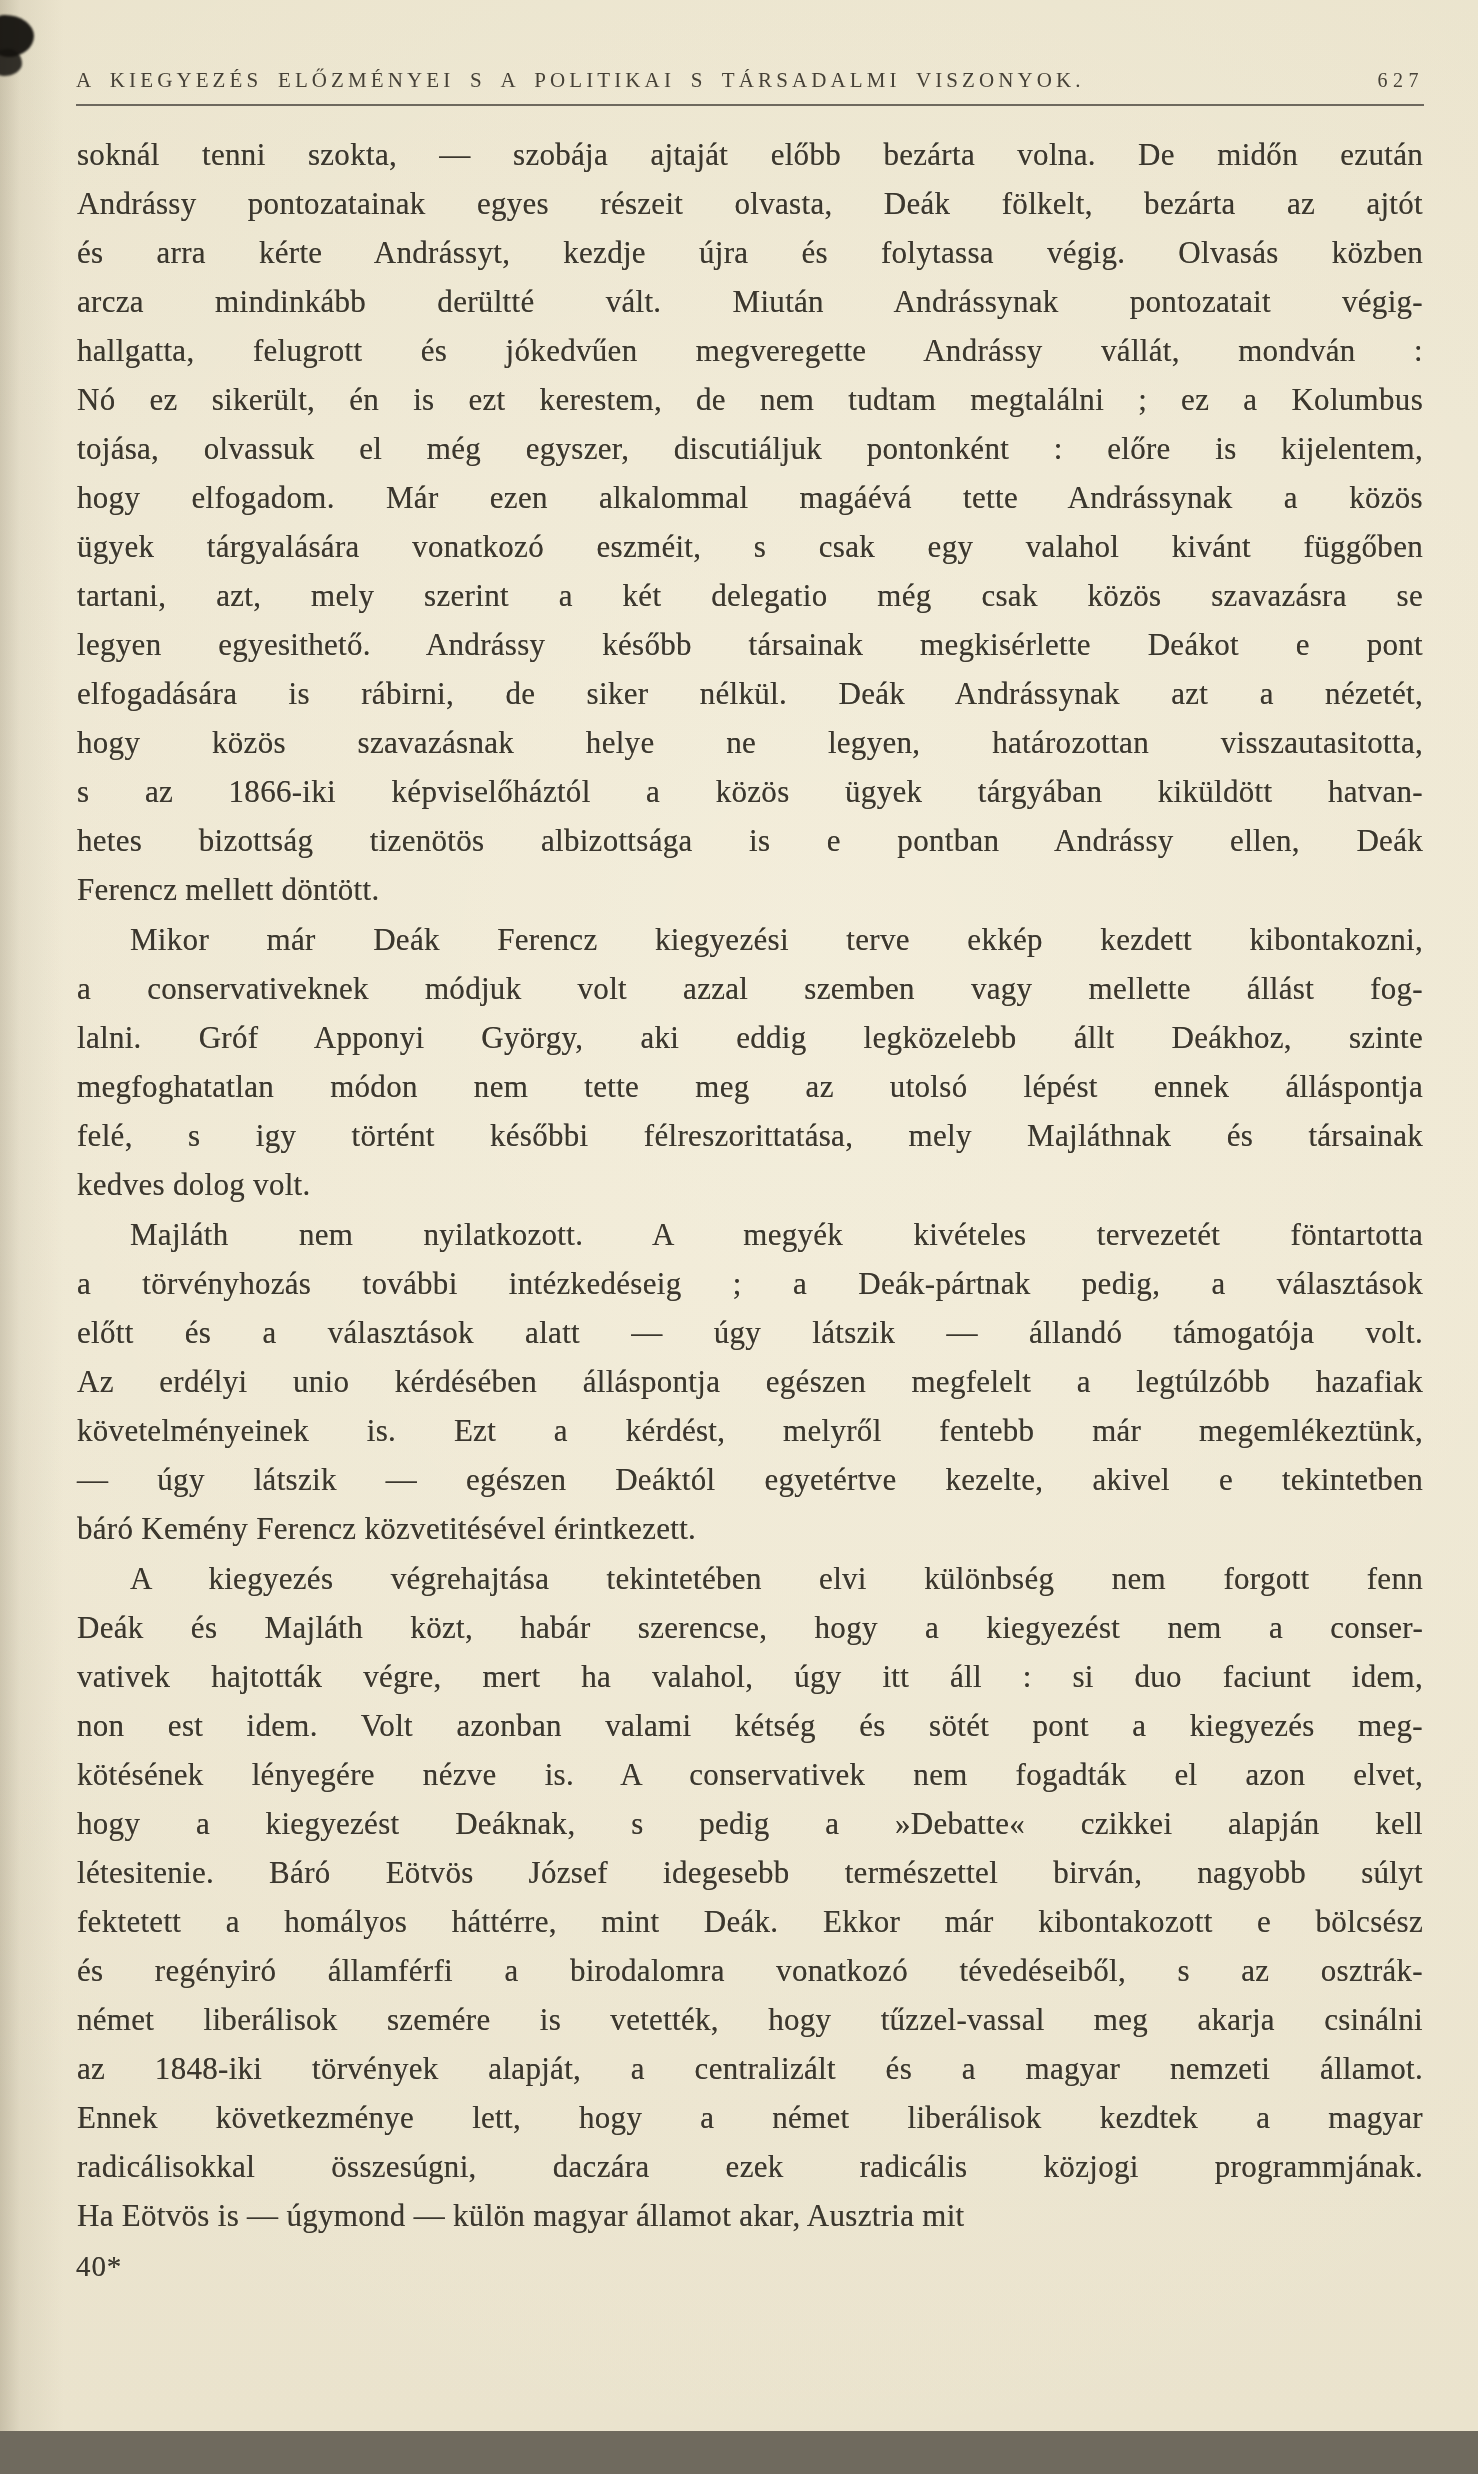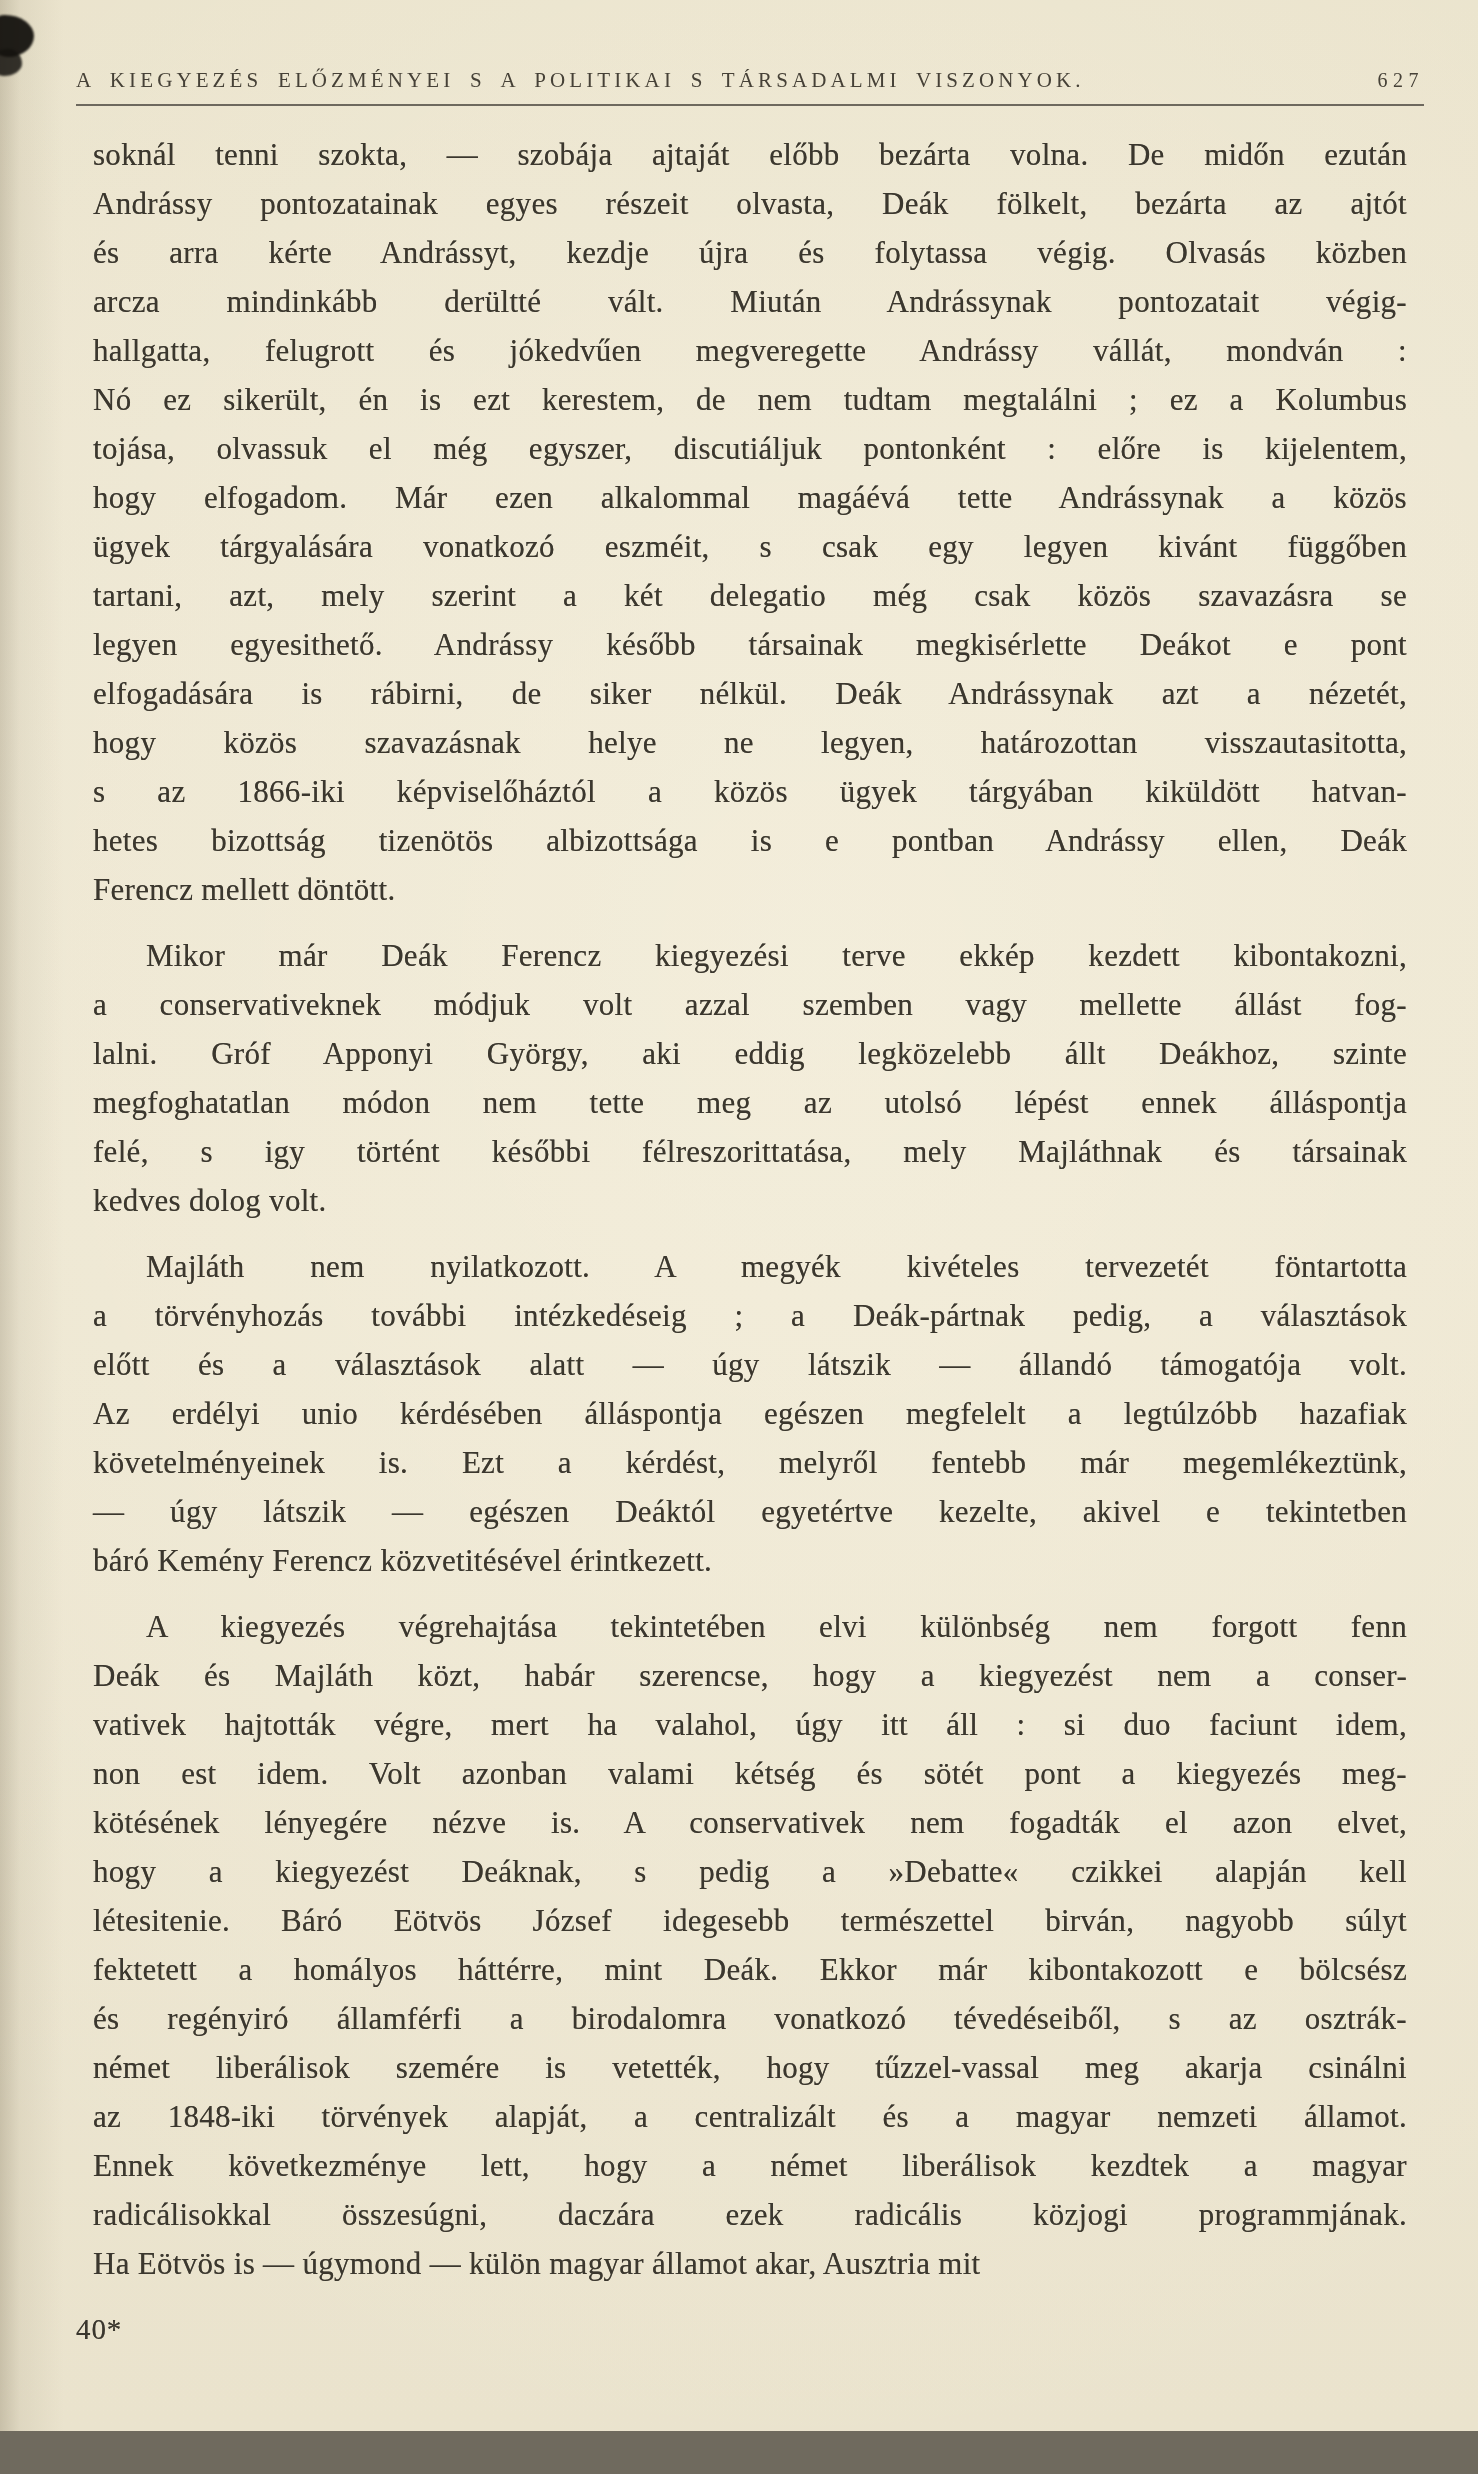--- a/index.html
+++ b/index.html
@@ -61,21 +61,21 @@
     background: var(--rule, #57524a);
     opacity: 0.85;
   }
   .text-block {
     margin-top: 24px;
     font-size: 31px;
     line-height: 49px;
     letter-spacing: 0.3px;
     text-shadow: 0 0 0.6px rgba(59,55,46,0.65);
   }
-  .paragraph { margin: 17px; }
+  .paragraph { margin: 1px; }
   .line {
     text-align: justify;
     text-align-last: justify;
     white-space: normal;
   }
   .line.last { text-align-last: auto; }
   .line.indent { text-indent: 53px; }
   .footer {
     margin-top: 1.8px;
     font-size: 29px;
@@ -103,21 +103,21 @@
   <div class="text-block" id="text-block">
       <div class="paragraph">
         <div class="line">soknál tenni szokta, — szobája ajtaját előbb bezárta volna. De midőn ezután</div>
         <div class="line">Andrássy pontozatainak egyes részeit olvasta, Deák fölkelt, bezárta az ajtót</div>
         <div class="line">és arra kérte Andrássyt, kezdje újra és folytassa végig. Olvasás közben</div>
         <div class="line">arcza mindinkább derültté vált. Miután Andrássynak pontozatait végig-</div>
         <div class="line">hallgatta, felugrott és jókedvűen megveregette Andrássy vállát, mondván :</div>
         <div class="line">Nó ez sikerült, én is ezt kerestem, de nem tudtam megtalálni ; ez a Kolumbus</div>
         <div class="line">tojása, olvassuk el még egyszer, discutiáljuk pontonként : előre is kijelentem,</div>
         <div class="line">hogy elfogadom. Már ezen alkalommal magáévá tette Andrássynak a közös</div>
-        <div class="line">ügyek tárgyalására vonatkozó eszméit, s csak egy legyen kivánt függőben</div>
+        <div class="line">ügyek tárgyalására vonatkozó eszméit, s csak egy valahol kivánt függőben</div>
         <div class="line">tartani, azt, mely szerint a két delegatio még csak közös szavazásra se</div>
         <div class="line">legyen egyesithető. Andrássy később társainak megkisérlette Deákot e pont</div>
         <div class="line">elfogadására is rábirni, de siker nélkül. Deák Andrássynak azt a nézetét,</div>
         <div class="line">hogy közös szavazásnak helye ne legyen, határozottan visszautasitotta,</div>
         <div class="line">s az 1866-iki képviselőháztól a közös ügyek tárgyában kiküldött hatvan-</div>
         <div class="line">hetes bizottság tizenötös albizottsága is e pontban Andrássy ellen, Deák</div>
         <div class="line last">Ferencz mellett döntött.</div>
       </div>
       <div class="paragraph">
         <div class="line indent">Mikor már Deák Ferencz kiegyezési terve ekkép kezdett kibontakozni,</div>

